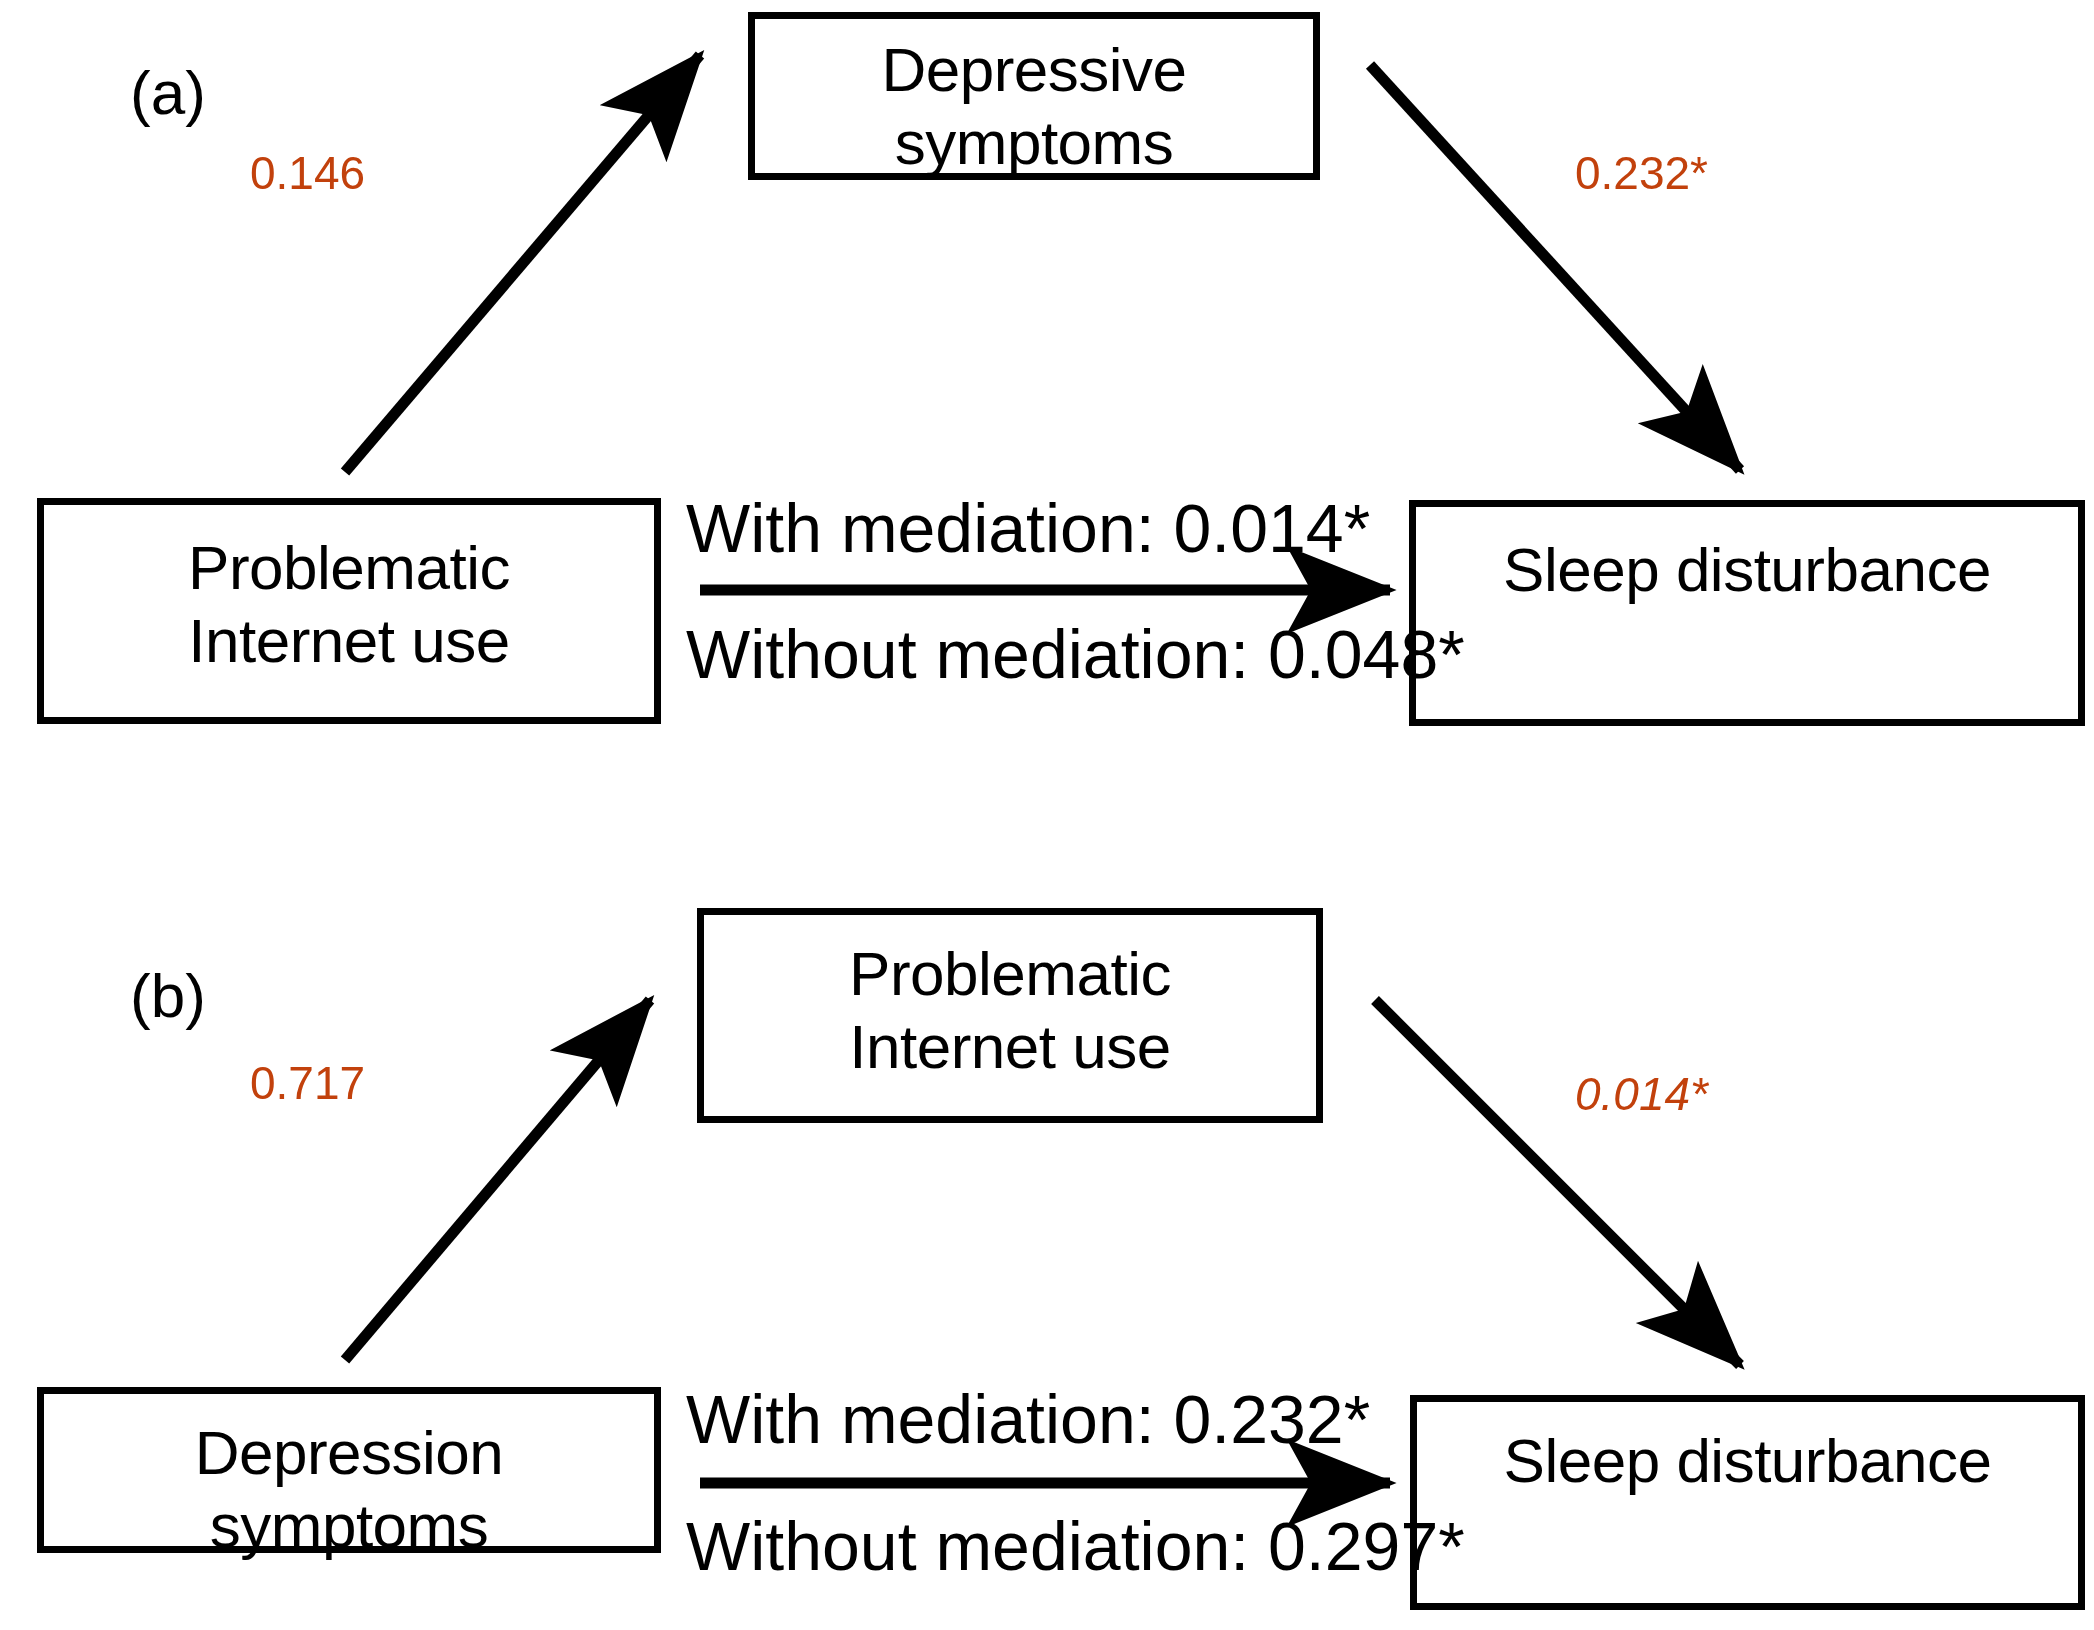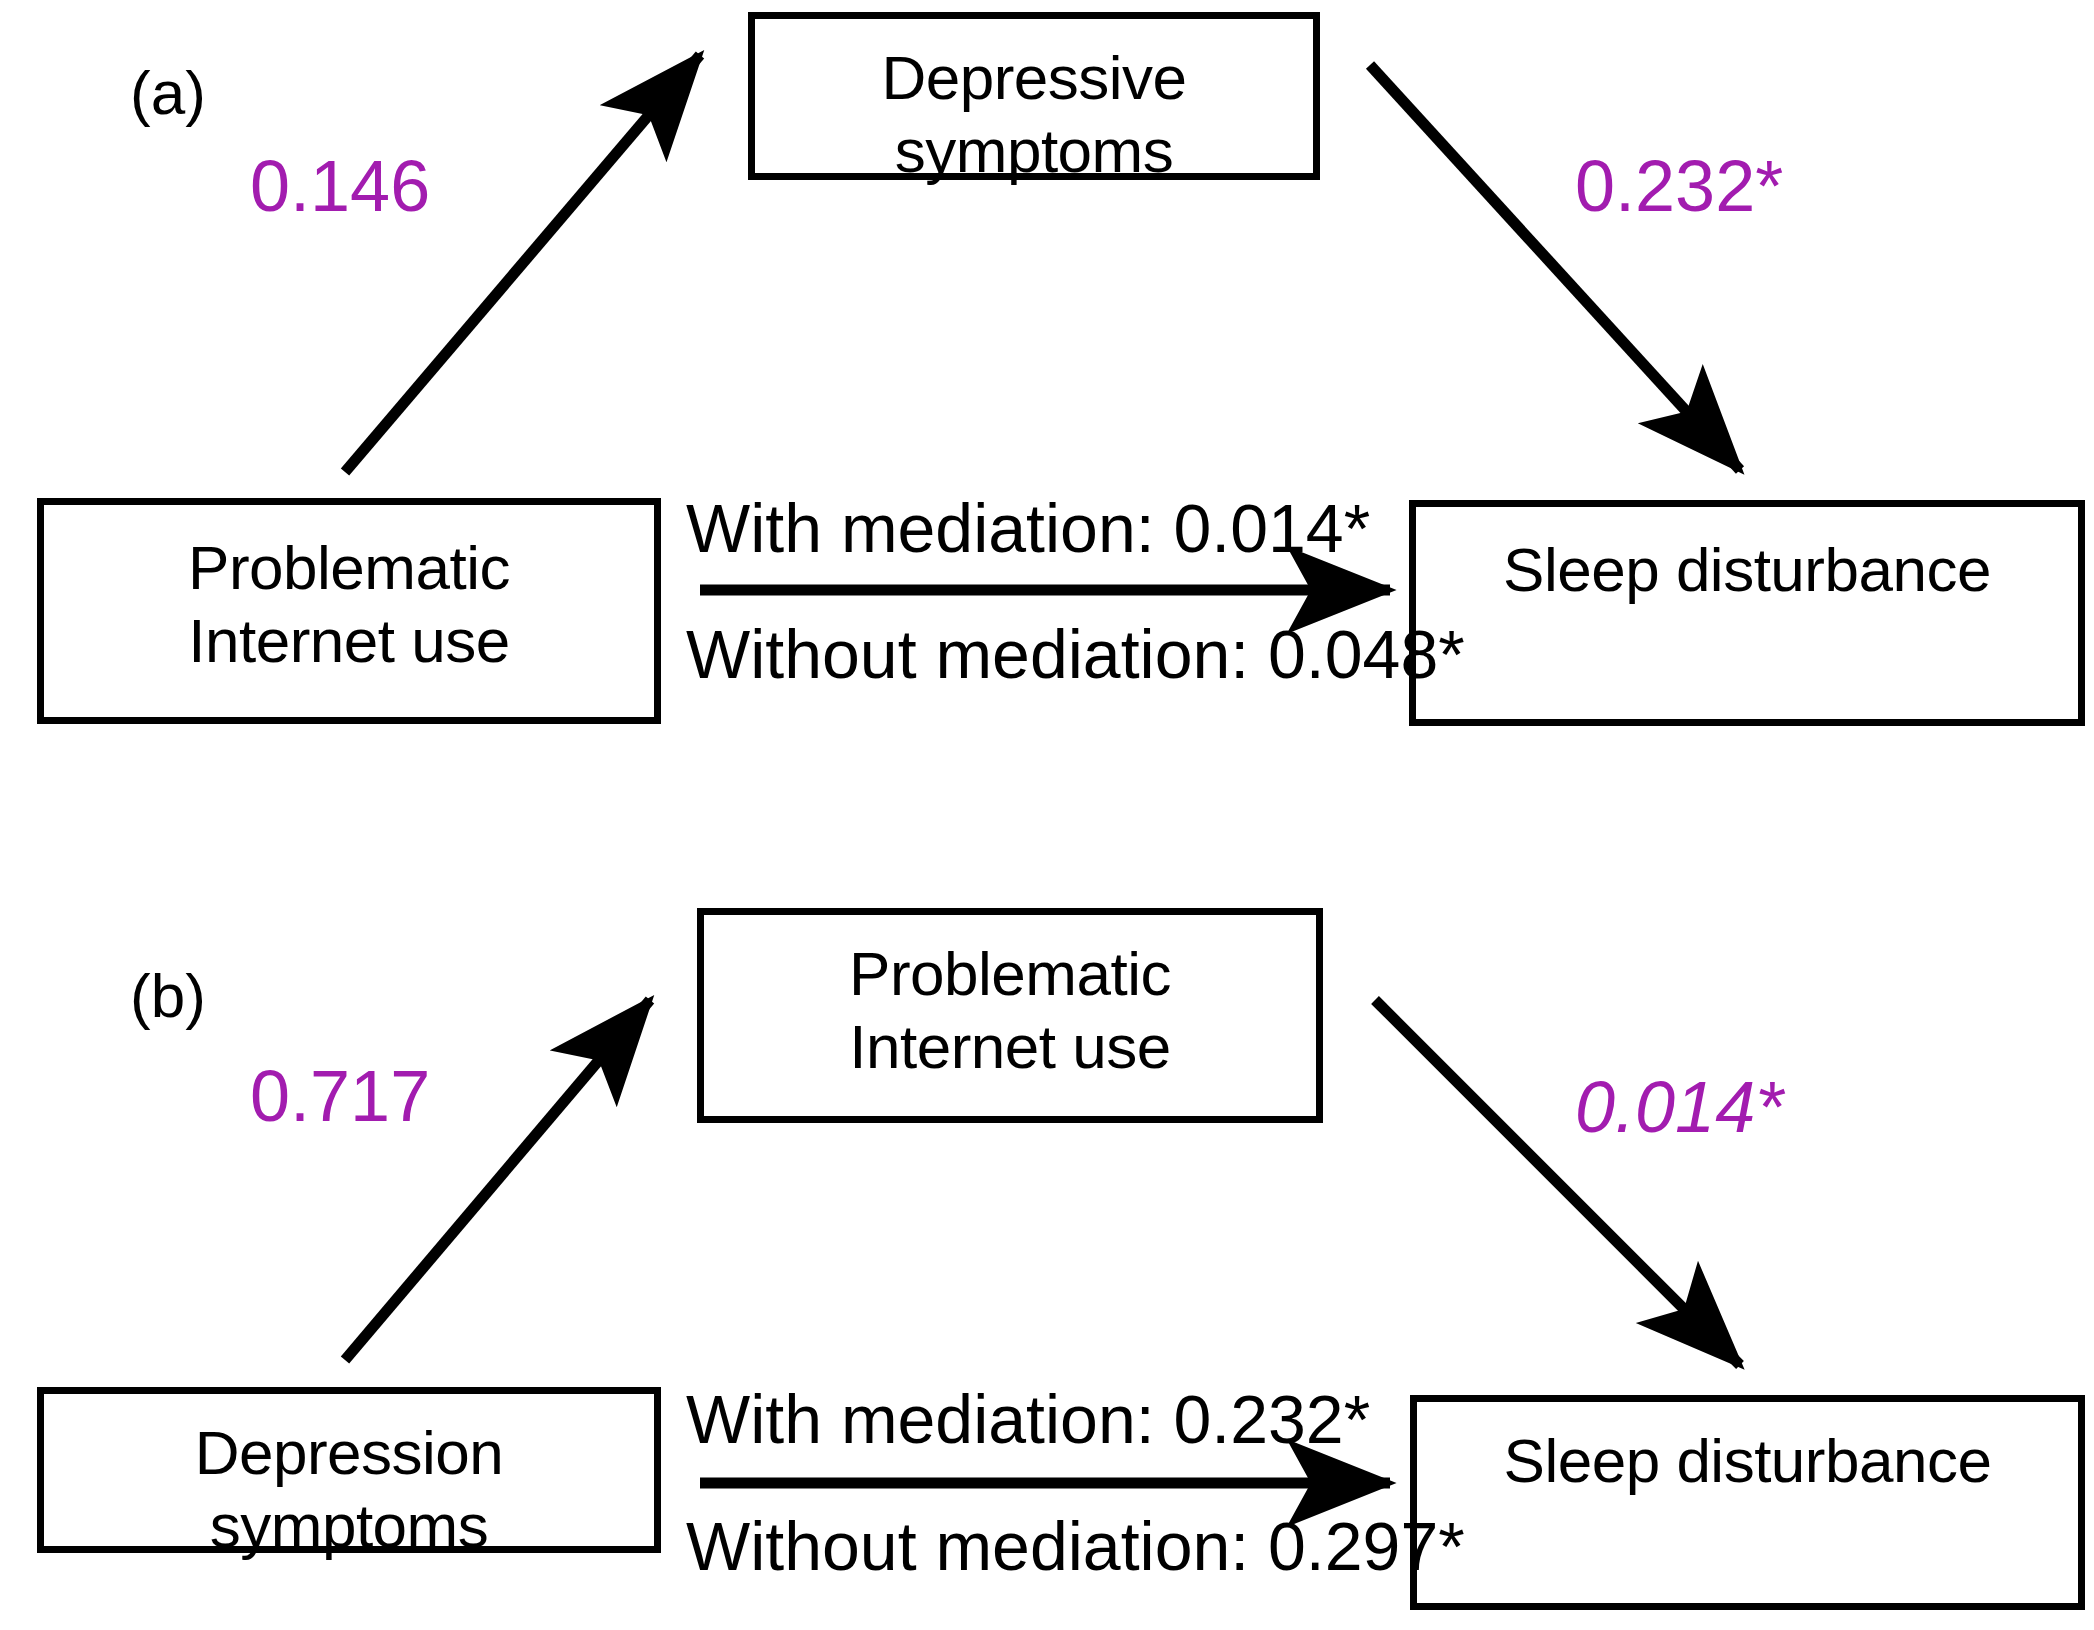--- a/index.html
+++ b/index.html
@@ -34,24 +34,24 @@
     color: #000000;
   }
   .panel-letter {
     position: absolute;
     font-size: 62px;
     line-height: 1;
     color: #000000;
   }
   .edge-label {
     position: absolute;
-    font-size: 72px;
+    font-size: 46px;
     line-height: 1;
     white-space: nowrap;
-    color: #a21caf;
+    color: #c2410c;
   }
   .mediation-label {
     position: absolute;
     font-size: 68px;
     line-height: 1;
     white-space: nowrap;
     color: #000000;
   }
   svg.arrows {
     position: absolute;
@@ -83,21 +83,21 @@
     <line x1="345" y1="1360" x2="650" y2="1000" stroke="#000000" stroke-width="11" marker-end="url(#ah)"></line>
 
     <line x1="1375" y1="1000" x2="1740" y2="1365" stroke="#000000" stroke-width="11" marker-end="url(#ah)"></line>
 
     <line x1="700" y1="1483" x2="1390" y2="1483" stroke="#000000" stroke-width="11" marker-end="url(#ah)"></line>
   </svg>
 
   <div class="panel-letter" style="left:130px; top:62px;">(a)</div>
 
   <div class="node-box" style="left:748px; top:12px; width:572px; height:168px;">
-    <span class="node-label" style="padding-top:22px;">Depressive
+    <span class="node-label" style="padding-top:14px;">Depressive
 symptoms</span>
   </div>
 
   <div class="node-box" style="left:37px; top:498px; width:624px; height:226px;">
     <span class="node-label" style="padding-top:26px;">Problematic
 Internet use</span>
   </div>
 
   <div class="node-box" style="left:1409px; top:500px; width:676px; height:226px;">
     <span class="node-label" style="padding-top:26px;">Sleep disturbance</span>

